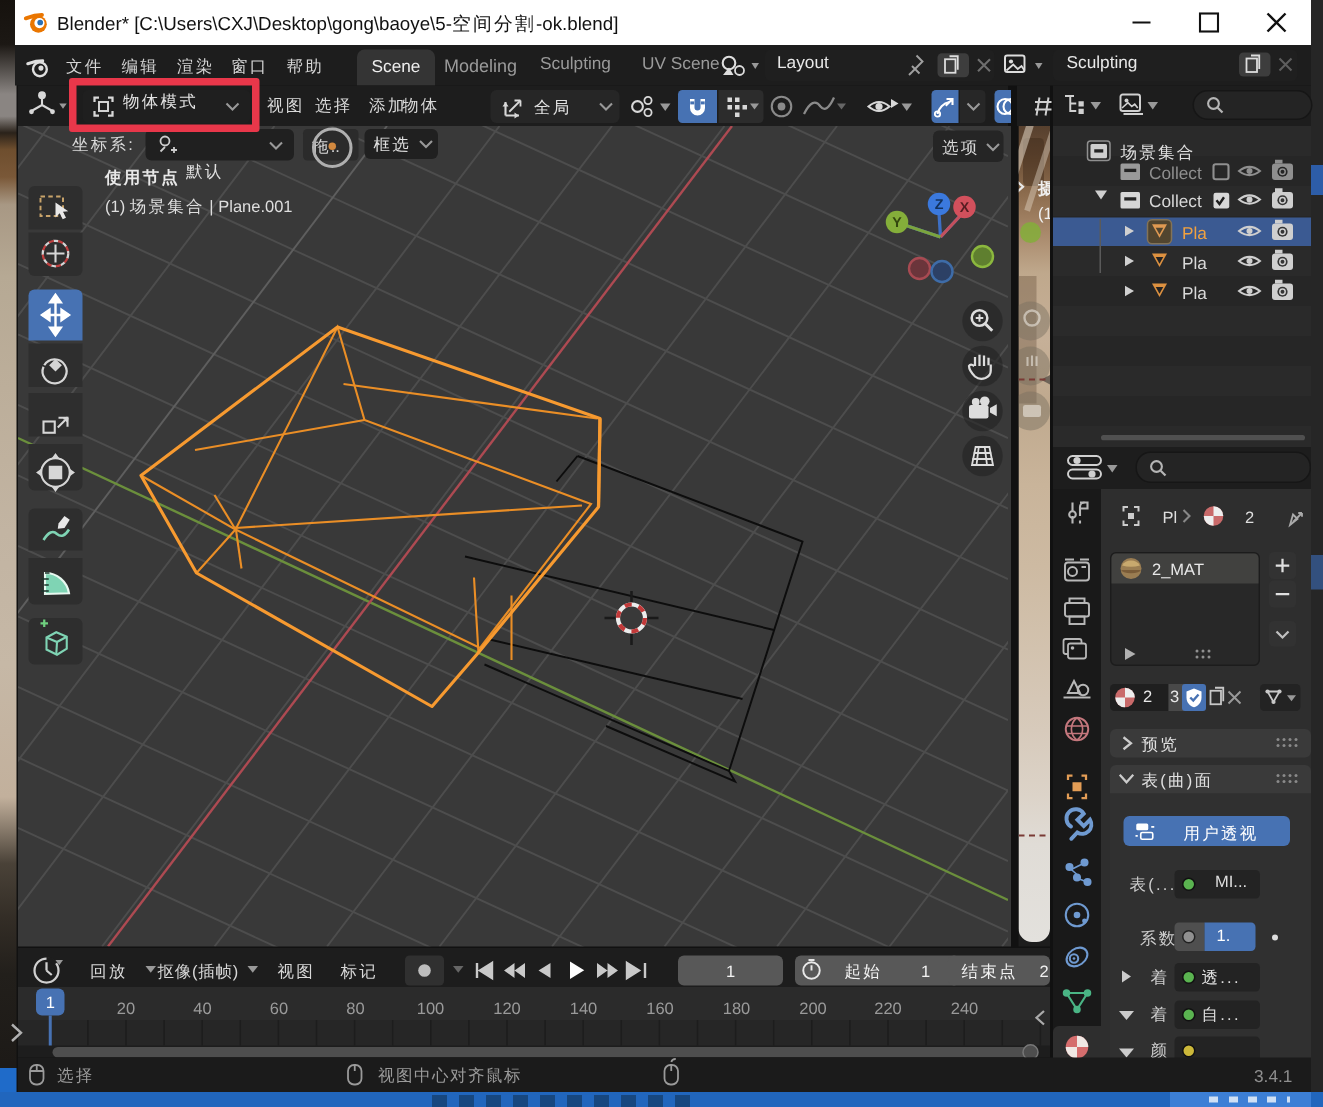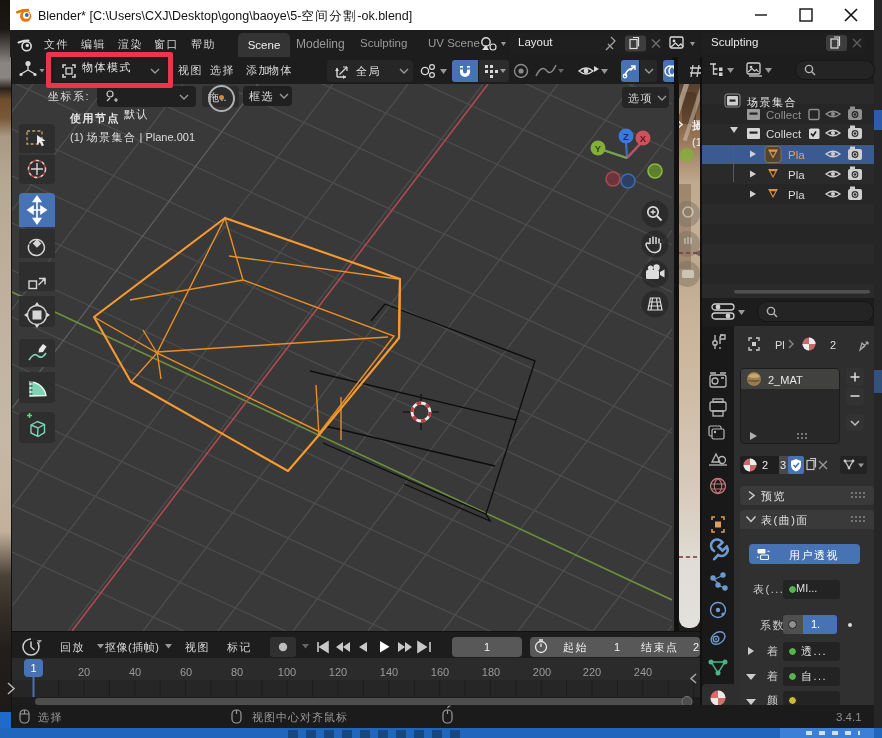--- a/index.html
+++ b/index.html
@@ -648,21 +648,21 @@
  <svg class="abs" style="left:22px;top:221px" width="15" height="14" viewBox="0 0 15 14">
   <rect x="1.5" y="2" width="8" height="4.5" rx="1" fill="#fff"></rect>
   <rect x="4.5" y="8" width="8" height="4.5" rx="1" fill="none" stroke="#fff" stroke-width="1.1"></rect>
   <path d="M11.5 4.2 h2 M2.5 10.2 h-1.5" stroke="#fff" stroke-width="1.1"></path>
  </svg>
  <div class="abs cjk" style="left:55px;top:222px;color:#fff;">用户透视</div>
 
  <div class="abs cjk" style="left:19px;top:256px;color:#cdcdcd">表(...</div>
  <div class="abs" style="left:49px;top:254px;width:57px;height:19px;background:#232323;border-radius:3px;"></div>
  <div class="abs" style="left:54px;top:259px;width:9px;height:9px;border-radius:50%;background:#5ab350;border:1px solid #111;"></div>
- <div class="abs" style="left:62px;top:256px;color:#dedede">MI...</div>
+ <div class="abs" style="left:76px;top:256px;color:#dedede">MI...</div>
 
  <div class="abs cjk" style="left:26px;top:292px;color:#cdcdcd">系数</div>
  <div class="abs" style="left:49px;top:289px;width:20px;height:19px;background:#4f4f4f;border-radius:3px 0 0 3px;"></div>
  <div class="abs" style="left:54px;top:294px;width:9px;height:9px;border-radius:50%;background:#909090;border:1px solid #222;"></div>
  <div class="abs" style="left:69px;top:289px;width:34px;height:19px;background:#4772b3;border-radius:0 3px 3px 0;color:#fff;padding:3px 0 0 8px;">1.</div>
  <div class="abs" style="left:114px;top:297px;width:4px;height:4px;border-radius:50%;background:#ddd;"></div>
 
  <svg class="abs" style="left:12px;top:320px" width="10" height="10">
         <path d="M2 1 l6 4 -6 4 z" fill="#ccc"></path>
       </svg>

